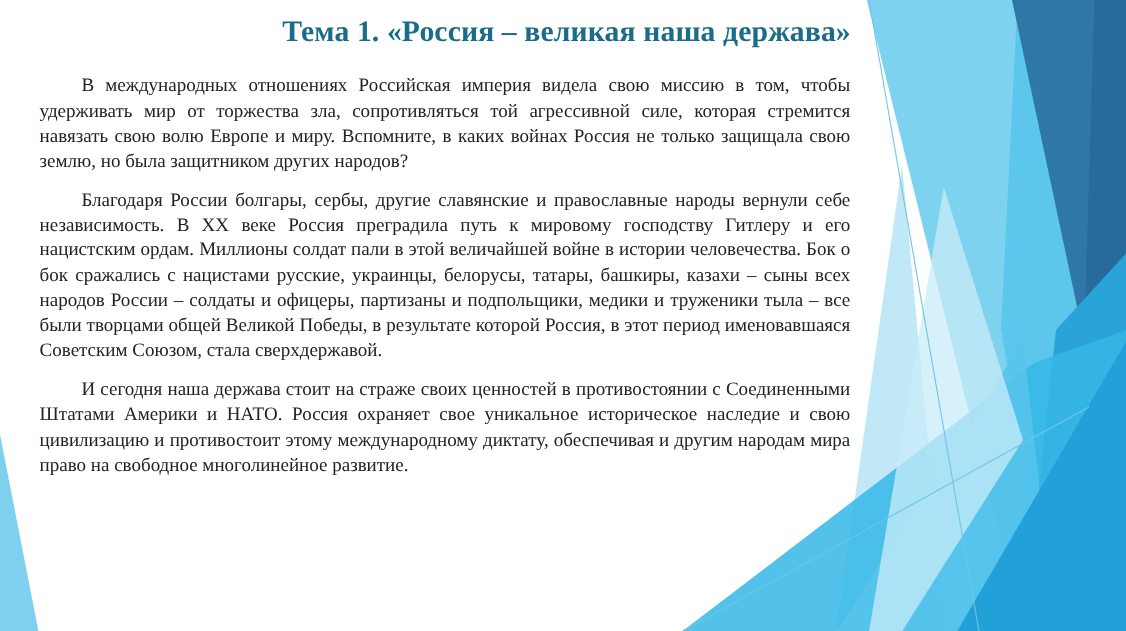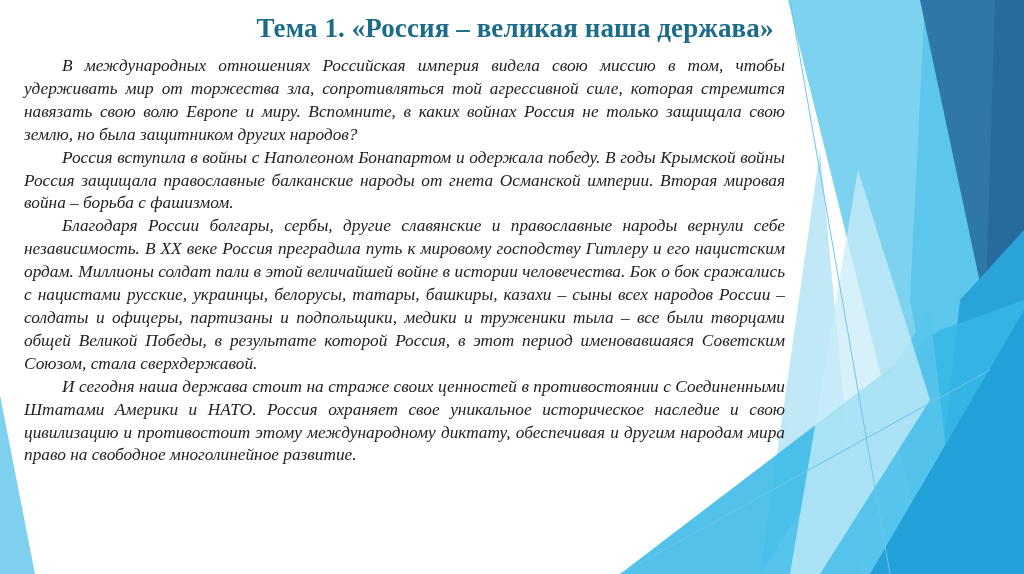--- a/index.html
+++ b/index.html
@@ -15,21 +15,21 @@
       font-family: "Liberation Serif", serif;
       font-weight: bold; font-size: 27px; color: #1b6c8a;
       letter-spacing: 0.1px;
     }
     .body-text {
       position: absolute; left: 24px; top: 55px; width: 761px; z-index: 2;
       font-family: "Liberation Serif", serif;
       font-size: 17.3px; line-height: 22.9px; color: #222222;
       text-align: justify;
     }
-    .body-text p { margin: 0; text-indent: 38px; font-style: italic; }
+    .body-text p { margin: 12px; text-indent: 38px; }
   </style>
 </head>
 <body>
 
 <svg class="deco" viewBox="0 0 1024 574" preserveAspectRatio="none">
 
   <polygon points="0,395 0,574 35,574" fill="#7fd0ef"></polygon>
 
   <polygon points="788,0 925,0 960,574 930,574" fill="#7dd2f0"></polygon>
   <polygon points="820,150 860,574 760,574" fill="#b9e6f6" opacity="0.9"></polygon>
@@ -43,16 +43,15 @@
   <polygon points="858,170 930,400 820,574 790,574" fill="#c9ecf8" opacity="0.75"></polygon>
 
   <line x1="790" y1="0" x2="890" y2="574" stroke="#6cc6e8" stroke-width="1"></line>
   <line x1="620" y1="574" x2="990" y2="370" stroke="#6cc6e8" stroke-width="1"></line>
 </svg>
 
 <div class="slide-title">Тема 1. «Россия – великая наша держава»</div>
 
 <div class="body-text">
   <p>В международных отношениях Российская империя видела свою миссию в том, чтобы удерживать мир от торжества зла, сопротивляться той агрессивной силе, которая стремится навязать свою волю Европе и миру. Вспомните, в каких войнах Россия не только защищала свою землю, но была защитником других народов?</p>
-  <p>Россия вступила в войны с Наполеоном Бонапартом и одержала победу. В годы Крымской войны Россия защищала православные балканские народы от гнета Османской империи. Вторая мировая война – борьба с фашизмом.</p>
   <p>Благодаря России болгары, сербы, другие славянские и православные народы вернули себе независимость. В XX веке Россия преградила путь к мировому господству Гитлеру и его нацистским ордам. Миллионы солдат пали в этой величайшей войне в истории человечества. Бок о бок сражались с нацистами русские, украинцы, белорусы, татары, башкиры, казахи – сыны всех народов России – солдаты и офицеры, партизаны и подпольщики, медики и труженики тыла – все были творцами общей Великой Победы, в результате которой Россия, в этот период именовавшаяся Советским Союзом, стала сверхдержавой.</p>
   <p>И сегодня наша держава стоит на страже своих ценностей в противостоянии с Соединенными Штатами Америки и НАТО. Россия охраняет свое уникальное историческое наследие и свою цивилизацию и противостоит этому международному диктату, обеспечивая и другим народам мира право на свободное многолинейное развитие.</p>
 </div>
 
 </body></html>

